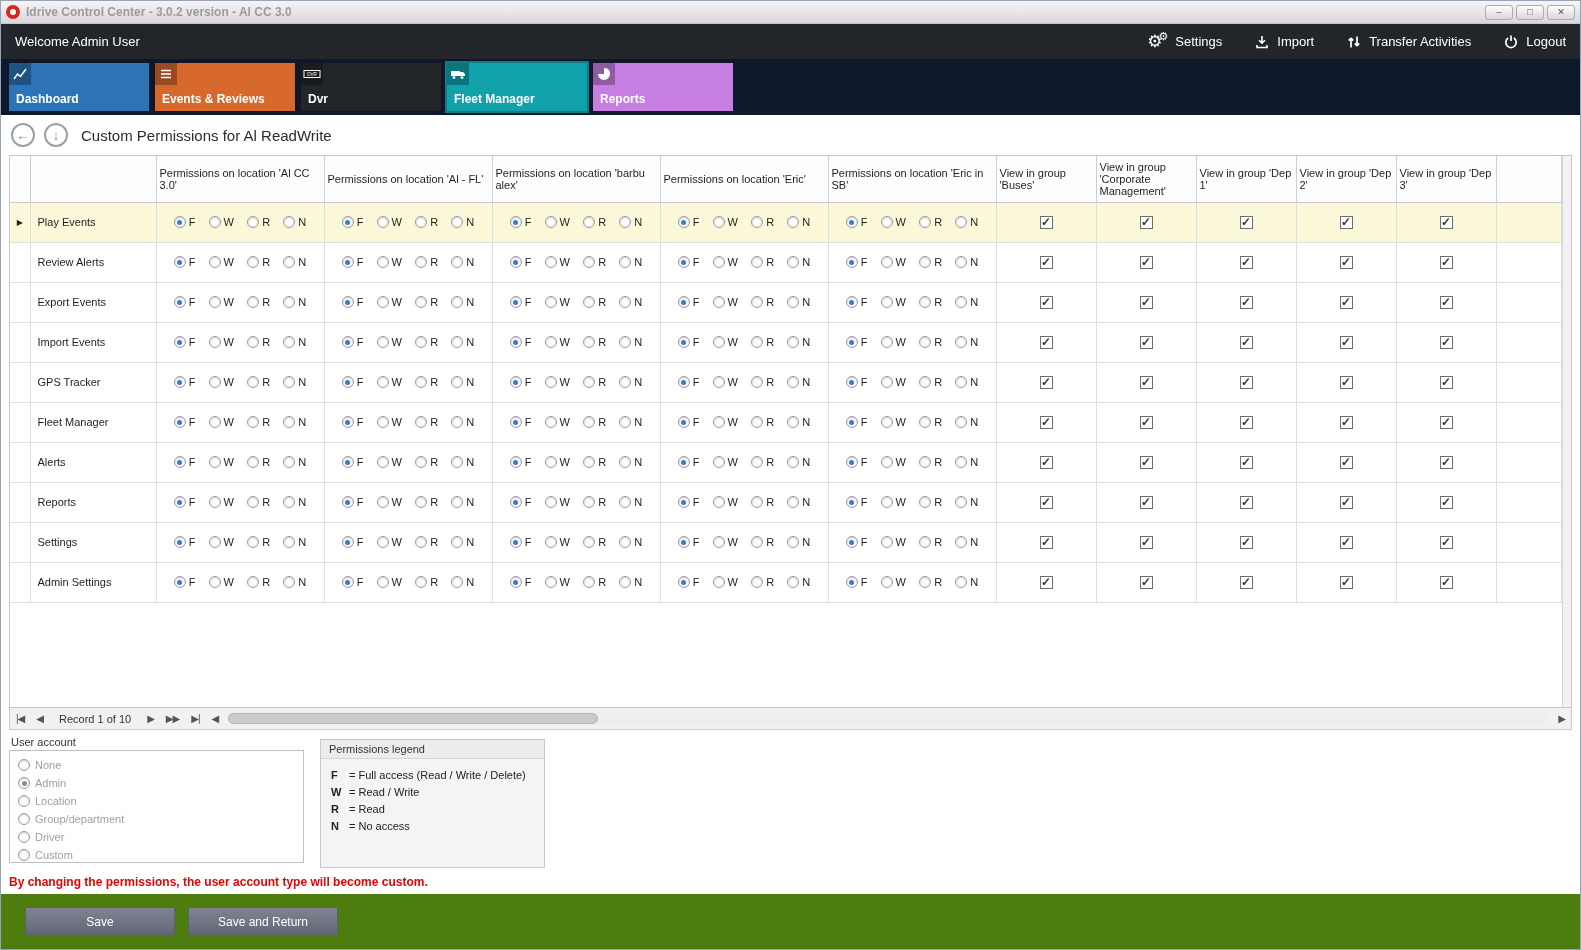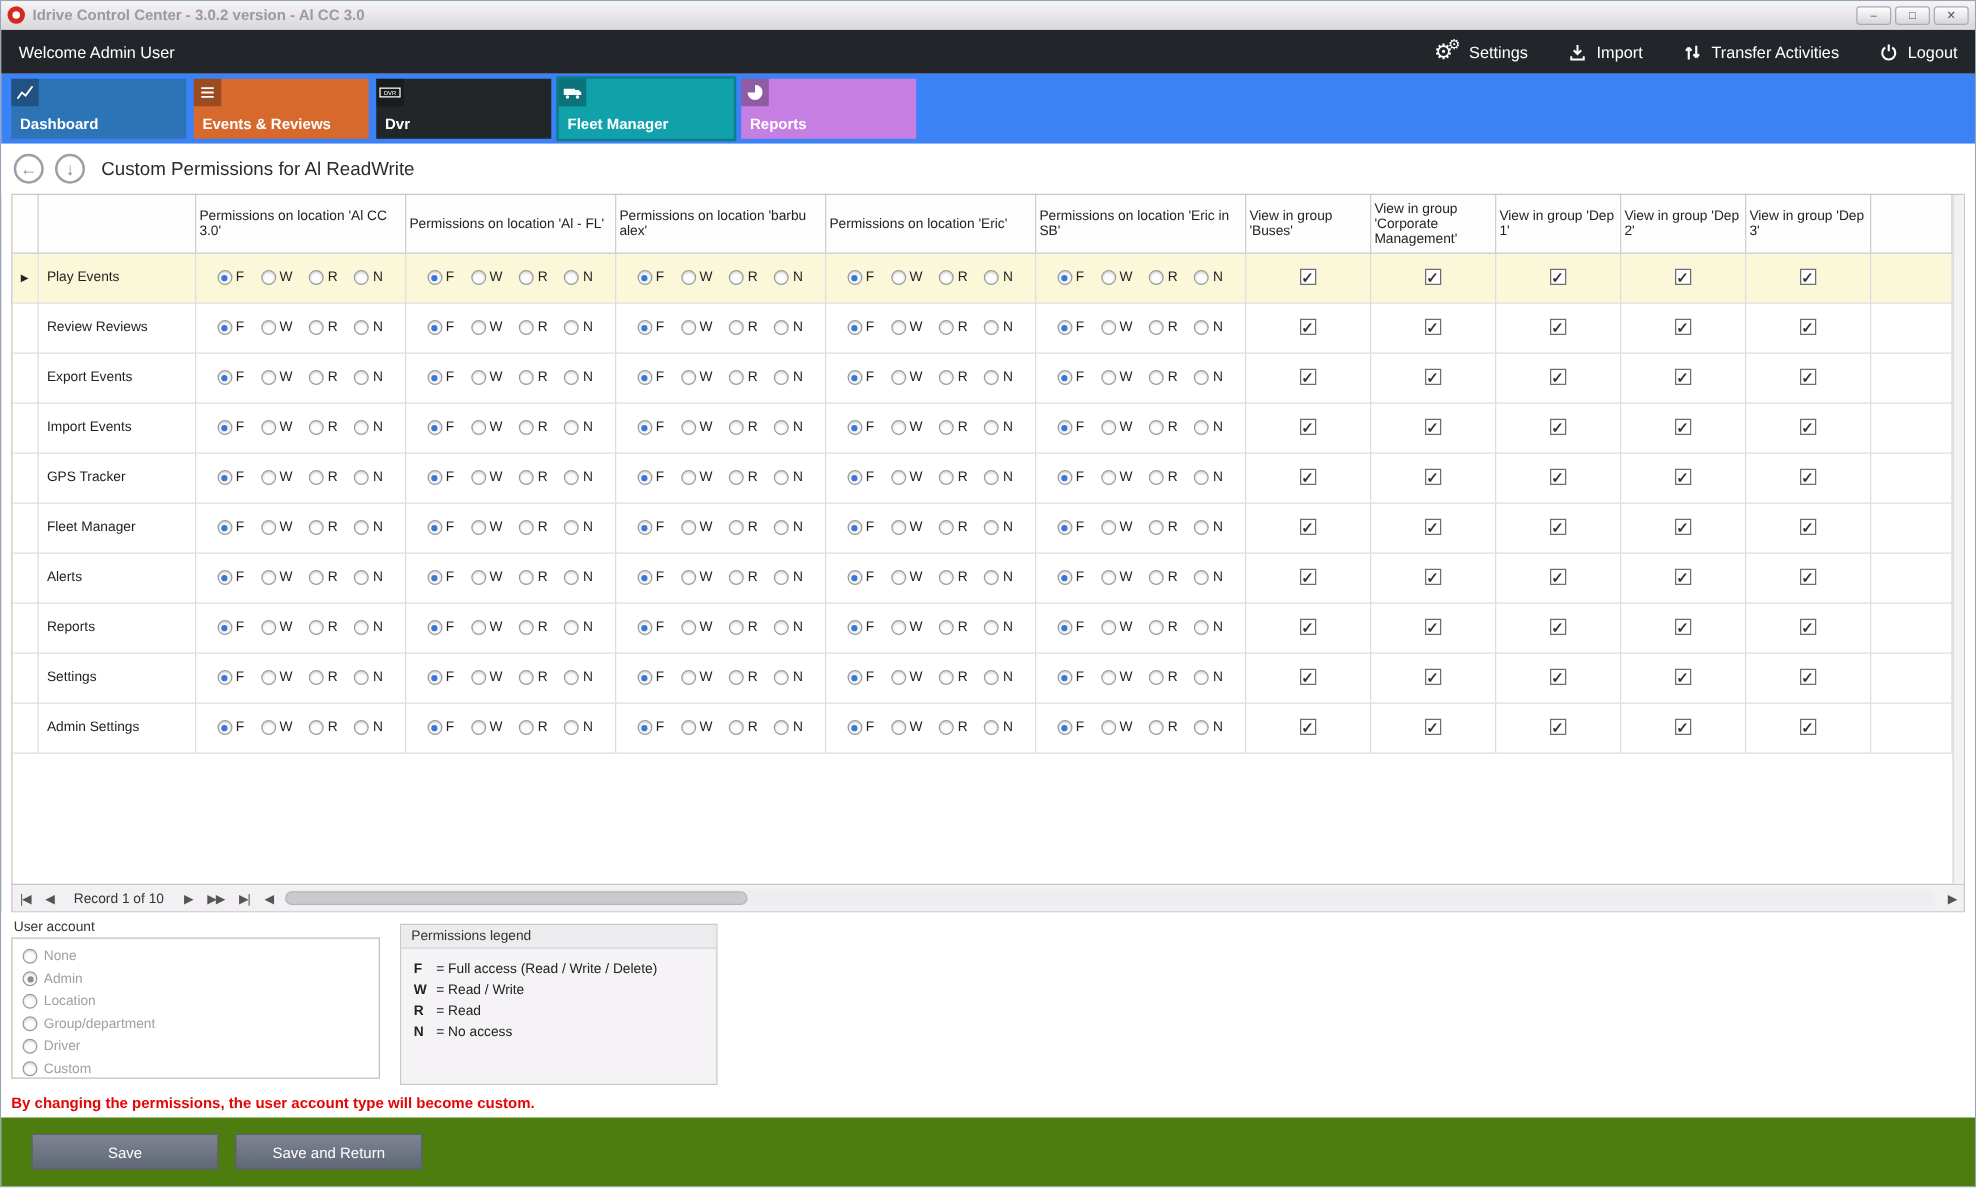--- a/index.html
+++ b/index.html
@@ -14,21 +14,21 @@
 .winbtn{width:28px;height:15px;border:1px solid #aeabb0;border-radius:3px;background:linear-gradient(#fefefe,#d8d5d9);font-size:9px;color:#555;display:flex;align-items:center;justify-content:center;line-height:1;cursor:default}
 
 
 .topbar{height:35px;flex:0 0 35px;background:#22262b;display:flex;align-items:center;color:#fff;padding:0 14px}
 .welcome{font-size:13px}
 .actions{margin-left:auto;display:flex;gap:32px;align-items:center}
 .action{display:flex;align-items:center;gap:7px;font-size:13px;cursor:pointer}
 .aicon{display:flex;align-items:center;justify-content:center;color:#fff}
 
 
-.tabstrip{height:56px;flex:0 0 56px;background:#3b82f6;display:flex;gap:6px;padding:4px 0 4px 8px;align-items:center}
+.tabstrip{height:56px;flex:0 0 56px;background:#0f172a;display:flex;gap:6px;padding:4px 0 4px 8px;align-items:center}
 .tab{width:140px;height:48px;position:relative;color:#fff;cursor:pointer;flex:0 0 auto}
 .tab.sel{outline:2px solid #0b7f88}
 .tabicon{position:absolute;left:0;top:0;width:22px;height:22px;background:rgba(0,0,0,.28);display:flex;align-items:center;justify-content:center}
 .tablabel{position:absolute;left:7px;bottom:5px;font-size:12px;font-weight:bold;white-space:nowrap}
 
 
 .pagehead{height:40px;flex:0 0 40px;display:flex;align-items:center;gap:9px;padding-left:10px;background:#fff}
 .circbtn{width:24px;height:24px;border:2px solid #9aa0a6;border-radius:50%;color:#8d9399;display:flex;align-items:center;justify-content:center;font-size:14px;background:#fff;cursor:pointer;line-height:1}
 .pagetitle{font-size:15px;color:#2b2b2b;margin-left:4px}
 
@@ -57,21 +57,21 @@
 .ptrack{flex:1;height:13px;background:#efedf0;border-radius:6px;position:relative;cursor:pointer}
 .pthumb{position:absolute;left:0;top:1px;width:370px;height:11px;background:#cbc9cc;border:1px solid #b8b6b9;border-radius:6px;cursor:grab}
 
 
 .bottom{flex:0 0 140px;display:flex;align-items:flex-start;padding:6px 0 0 8px;gap:16px;background:#fff}
 .uacol{width:295px}
 .gbtitle{display:block;font-size:11px;color:#333;margin:0 0 2px 2px}
 .uabox{border:1px solid #c0c0c0;background:#fff;height:113px;padding:5px 8px}
 .uaopt{display:flex;align-items:center;gap:5px;height:18px;cursor:pointer}
 .ualbl{font-size:11px;color:#9f9f9f}
-.legendpanel{width:254px;border:1px solid #c9c9c9;background:#f5f3f6;height:129px;margin-top:3px}
+.legendpanel{width:225px;border:1px solid #c9c9c9;background:#f5f3f6;height:129px;margin-top:3px}
 .legendhead{font-size:11px;color:#333;background:#ecebee;border-bottom:1px solid #d6d6d6;padding:3px 8px}
 .legendbody{padding:8px 10px}
 .litem{display:flex;font-size:11px;color:#222;line-height:17px}
 .lkey{font-weight:bold;width:18px}
 .warning{flex:0 0 24px;padding-left:8px;font-size:12px;font-weight:bold;color:#e40505;display:flex;align-items:center;background:#fff}
 .btnstrip{flex:1 1 auto;background:#4d7c0f;display:flex;align-items:center;padding-left:24px;gap:13px}
 .gbtn{width:150px;height:29px;border:1px solid #5a6070;background:linear-gradient(#7d8391,#60667400);background-color:#6b7280;background:linear-gradient(#7e8492,#5f6674);color:#fff;font-size:12px;font-family:"Liberation Sans",sans-serif;cursor:pointer}
 </style>
 </head>
 <body>
@@ -326,21 +326,21 @@
             </td>
             <td class="grp"><span class="cb">✓</span></td>
             <td class="grp"><span class="cb">✓</span></td>
             <td class="grp"><span class="cb">✓</span></td>
             <td class="grp"><span class="cb">✓</span></td>
             <td class="grp"><span class="cb">✓</span></td>
             <td></td>
           </tr>
           <tr>
             <td class="ind"></td>
-            <td class="lbl">Review Reviews</td>
+            <td class="lbl">Review Alerts</td>
             <td>
               <div class="perm-inner">
                 <span class="opt">
                   <span class="radio sel"></span>
                   <span class="rlbl">F</span>
                 </span>
                 <span class="opt">
                   <span class="radio"></span>
                   <span class="rlbl">W</span>
                 </span>

